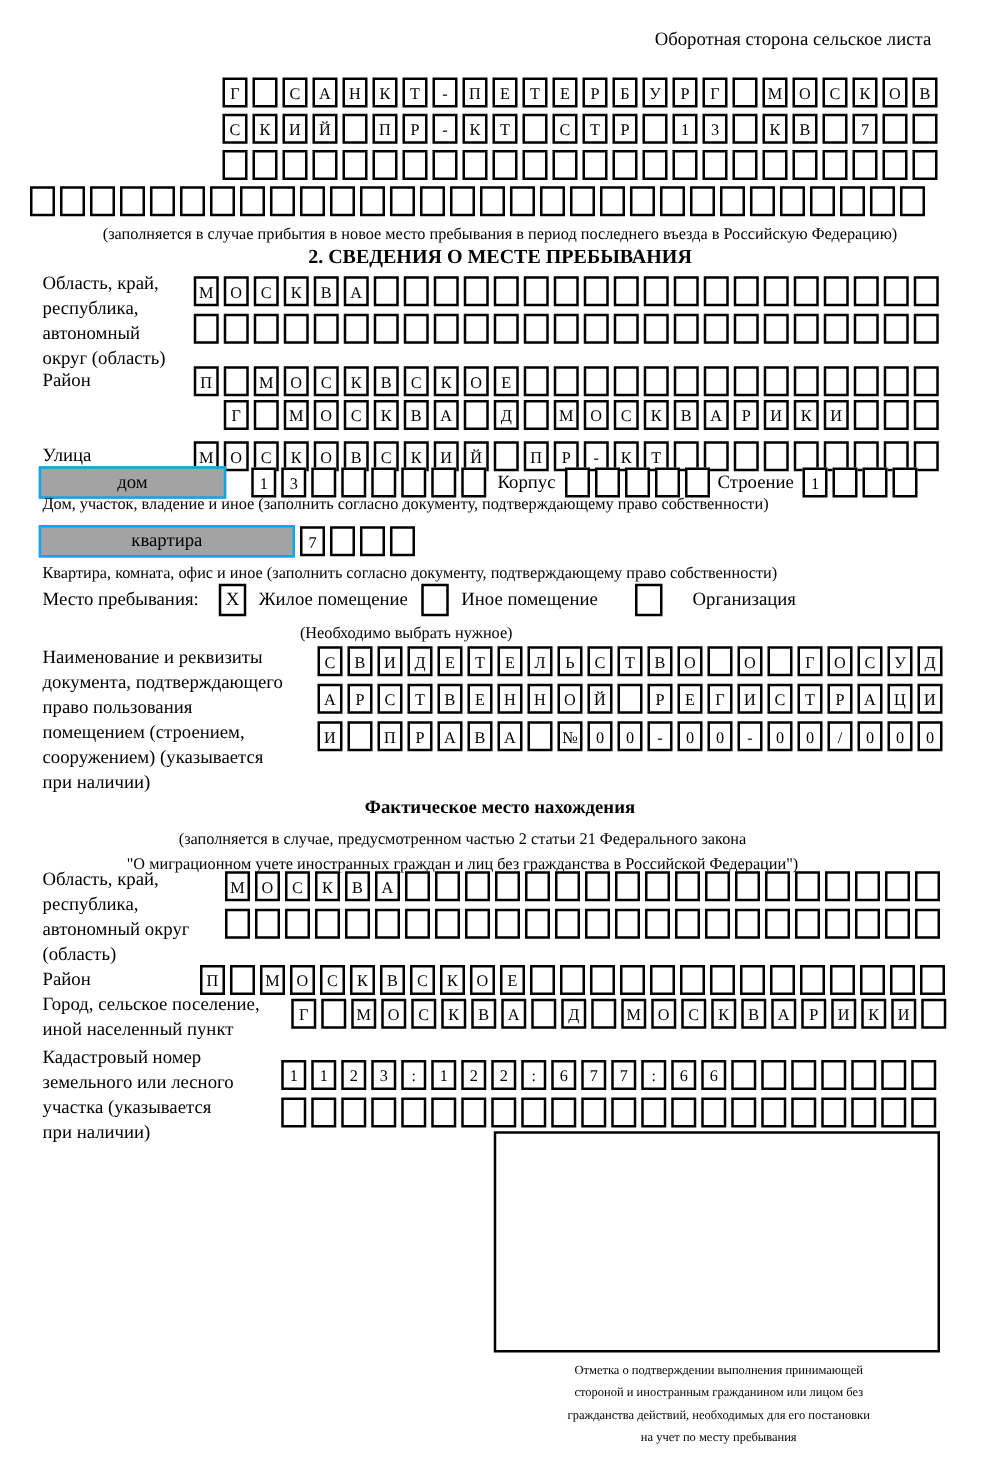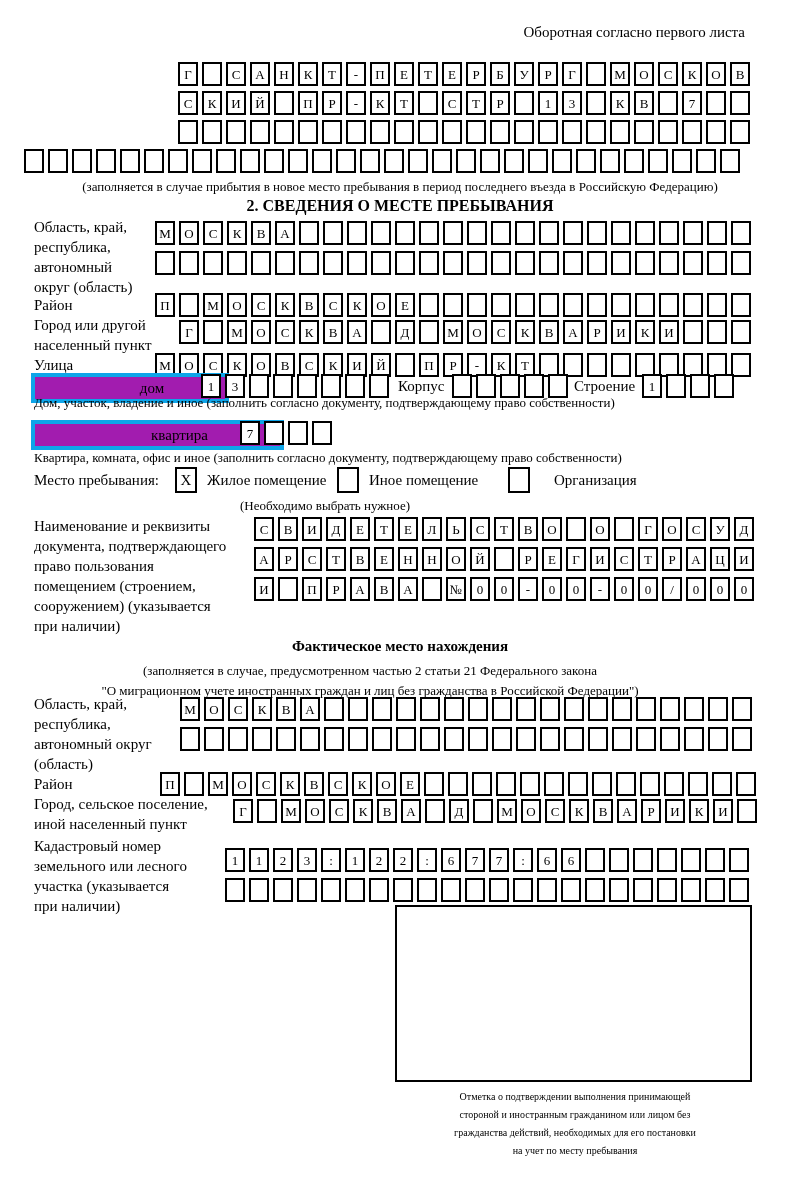--- a/index.html
+++ b/index.html
@@ -16,35 +16,35 @@
   .bold { font-weight:bold; }
   .center { text-align:center; }
   .right { text-align:right; }
   .boxrow { display:flex; }
   .cell {
     flex:none; width:16px; height:20px; border:2px solid #000;
     margin-right:4px; display:flex; align-items:center; justify-content:center;
     font-size:13px; line-height:1; background:#fff; overflow:hidden;
   }
   .titlebox {
-    border:4px solid #0ea5e9; display:flex; align-items:center; justify-content:center;
-    font-size:15px; background:#a21caf;padding-left:44px;
+    border:2px solid #0ea5e9; display:flex; align-items:center; justify-content:center;
+    font-size:15px; background:#a3a3a3;
   }
   .chk {
     width:18px; height:22px; border:2px solid #000; display:flex;
     align-items:center; justify-content:center; font-size:15px; background:#fff;
   }
   .stampbox { border:2px solid #000; background:#fff; }
 </style>
 </head>
 <body>
 
 <div class="page">
 
-  <div class="abs lbl right" style="left:400px; top:22px; width:345px;">Оборотная согласно первого листа</div>
+  <div class="abs lbl right" style="left:400px; top:22px; width:345px;">Оборотная сторона сельское листа</div>
 
   <div class="abs boxrow" style="left:178px; top:62px;">
       <span class="cell">Г</span>
       <span class="cell"></span>
       <span class="cell">С</span>
       <span class="cell">А</span>
       <span class="cell">Н</span>
       <span class="cell">К</span>
       <span class="cell">Т</span>
       <span class="cell">-</span>
@@ -236,24 +236,20 @@
       <span class="cell"></span>
       <span class="cell"></span>
       <span class="cell"></span>
       <span class="cell"></span>
       <span class="cell"></span>
       <span class="cell"></span>
       <span class="cell"></span>
       <span class="cell"></span>
     </div>
 
-  <div class="abs lbl" style="left:34px; top:315px; width:140px;">
-      <div>Город или другой</div>
-      <div>населенный пункт</div>
-    </div>
   <div class="abs boxrow" style="left:179px; top:320px;">
       <span class="cell">Г</span>
       <span class="cell"></span>
       <span class="cell">М</span>
       <span class="cell">О</span>
       <span class="cell">С</span>
       <span class="cell">К</span>
       <span class="cell">В</span>
       <span class="cell">А</span>
       <span class="cell"></span>

